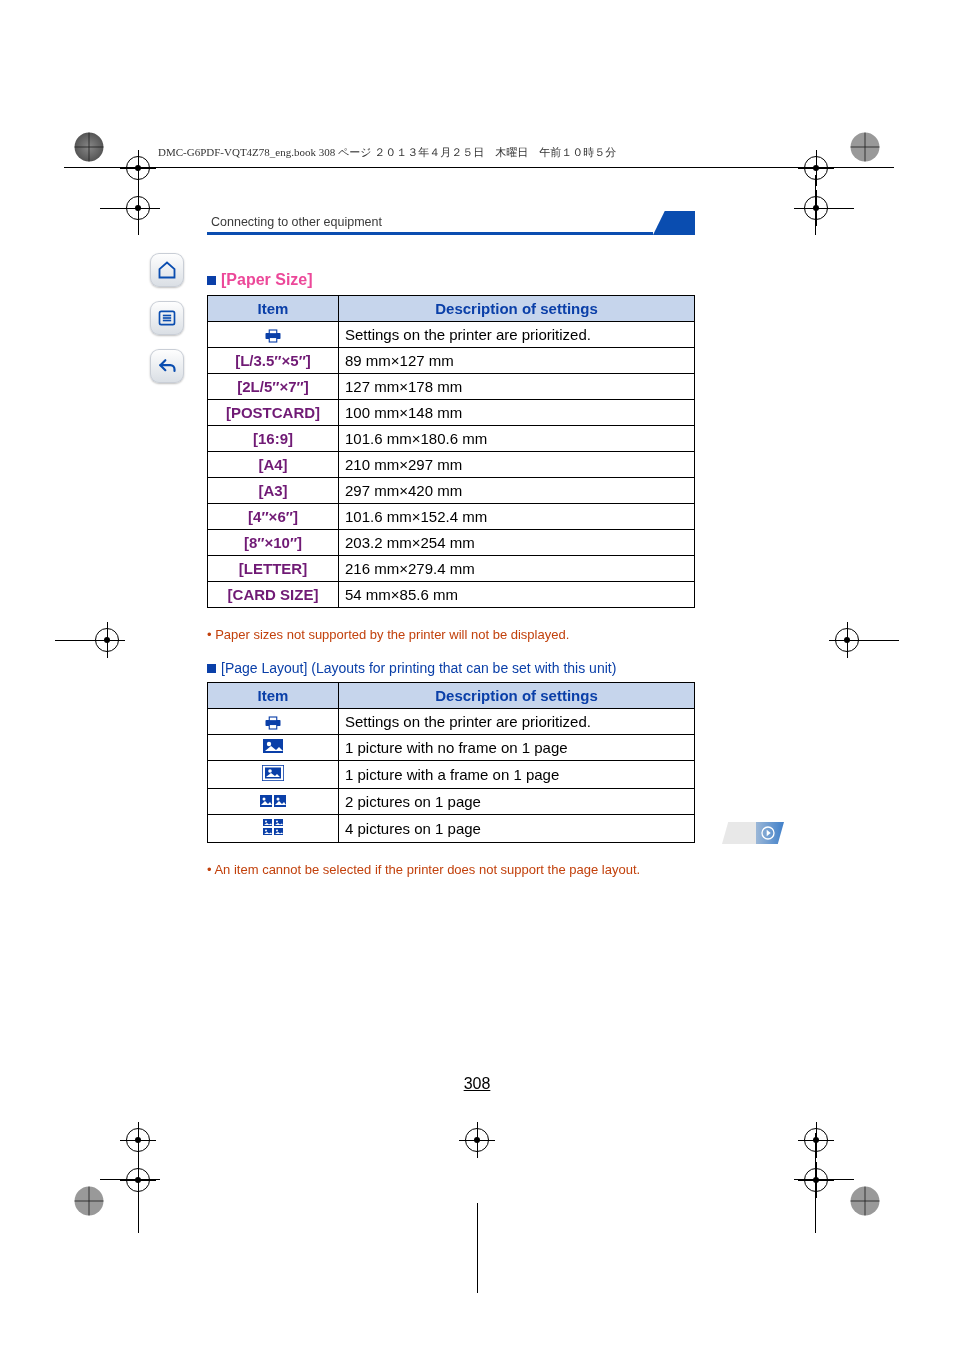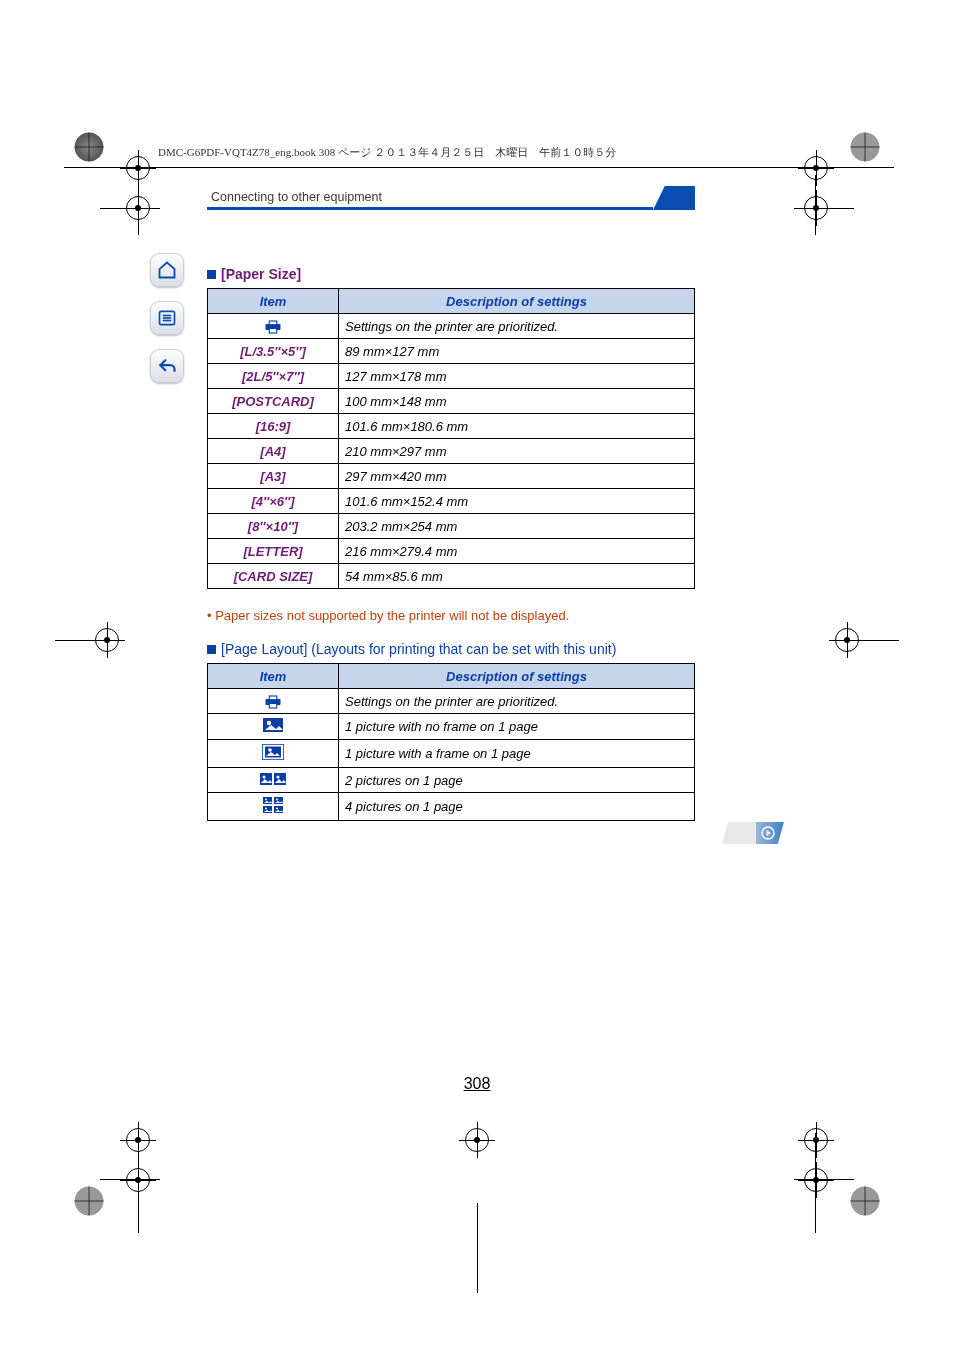--- a/index.html
+++ b/index.html
@@ -14,21 +14,21 @@
     position: relative;
   }
   .page {
     position: relative;
     width: 100%;
     height: 100%;
   }
   .content {
     position: absolute;
     left: 207px;
-    top: 186px;
+    top: 211px;
     width: 488px;
   }
   .section-header-bar {
     display: flex;
     align-items: stretch;
     height: 24px;
   }
   .section-header-text {
     flex: 1;
     font-size: 12.5px;
@@ -37,45 +37,44 @@
     align-items: center;
     padding-left: 4px;
     border-bottom: 3px solid #0a4db0;
   }
   .section-header-tail {
     width: 42px;
     background: #0a4db0;
     clip-path: polygon(28% 0, 100% 0, 100% 100%, 0 100%);
   }
   .subheading {
-    margin-top: 56px;
-    font-size: 14px;
+    margin-top: 36px;
+    font-size: 16px;
     font-weight: bold;
-    color: #701a75;
+    color: #ec4899;
   }
   .subheading2 {
     margin-top: 18px;
     font-size: 14px;
     font-weight: normal;
     color: #0a3fa8;
   }
   .sq {
     display: inline-block;
     width: 9px;
     height: 9px;
     background: #0a3fa8;
     margin-right: 5px;
     vertical-align: 0px;
   }
   table.data {
     border-collapse: collapse;
     width: 100%;
     margin-top: 6px;
-    font-size: 13px;
-    font-style: italic;
+    font-size: 15px;
   }
   table.data th, table.data td {
     border: 1px solid #000;
     padding: 4px 6px;
     text-align: left;
     vertical-align: middle;
     height: 16px;
   }
   table.data th {
     background: #c6d5ec;
@@ -365,20 +364,21 @@
                 <circle cx="14" cy="11.5" r="1"></circle>
                   <path d="M12 15 L15 13 L17 14.5 L19 13.5 L20 15 Z"></path>
               </g>
             </svg>
           </td>
           <td>4 pictures on 1 page</td>
         </tr>
       </tbody>
     </table>
 
+    <div class="note">• <span>An item cannot be selected if the printer does not support the page layout.</span></div>
   </div>
 
   <div class="continue-btn">
     <svg viewBox="0 0 24 24">
         <circle cx="12" cy="12" r="9" fill="none" stroke="#fff" stroke-width="2"></circle>
         <path d="M10 7 L16 12 L10 17 Z" fill="#fff"></path>
       </svg>
   </div>
 
   <div class="pagenum">308</div>

